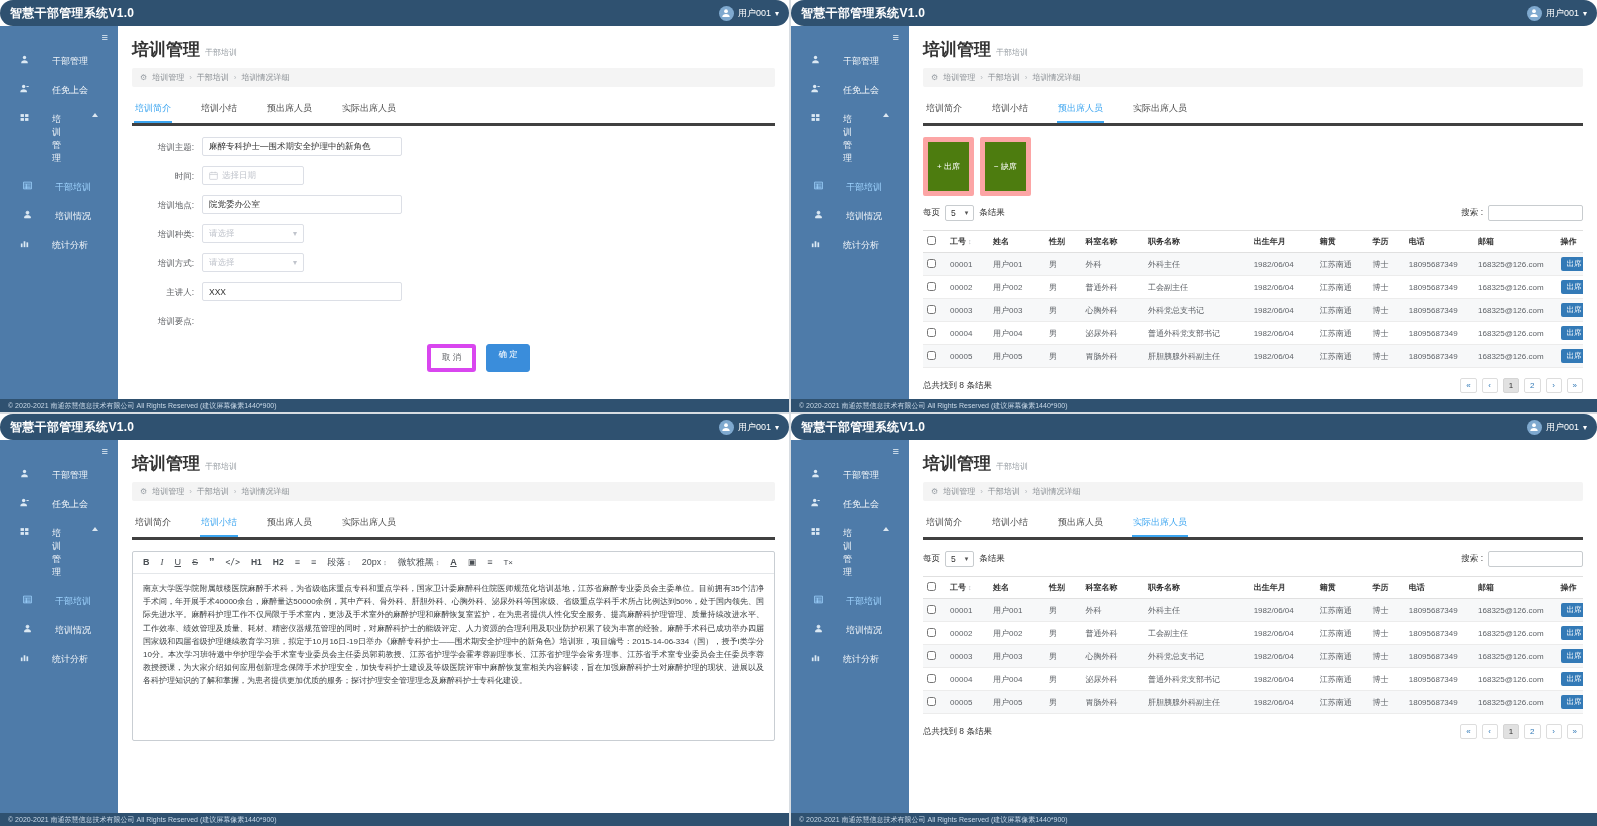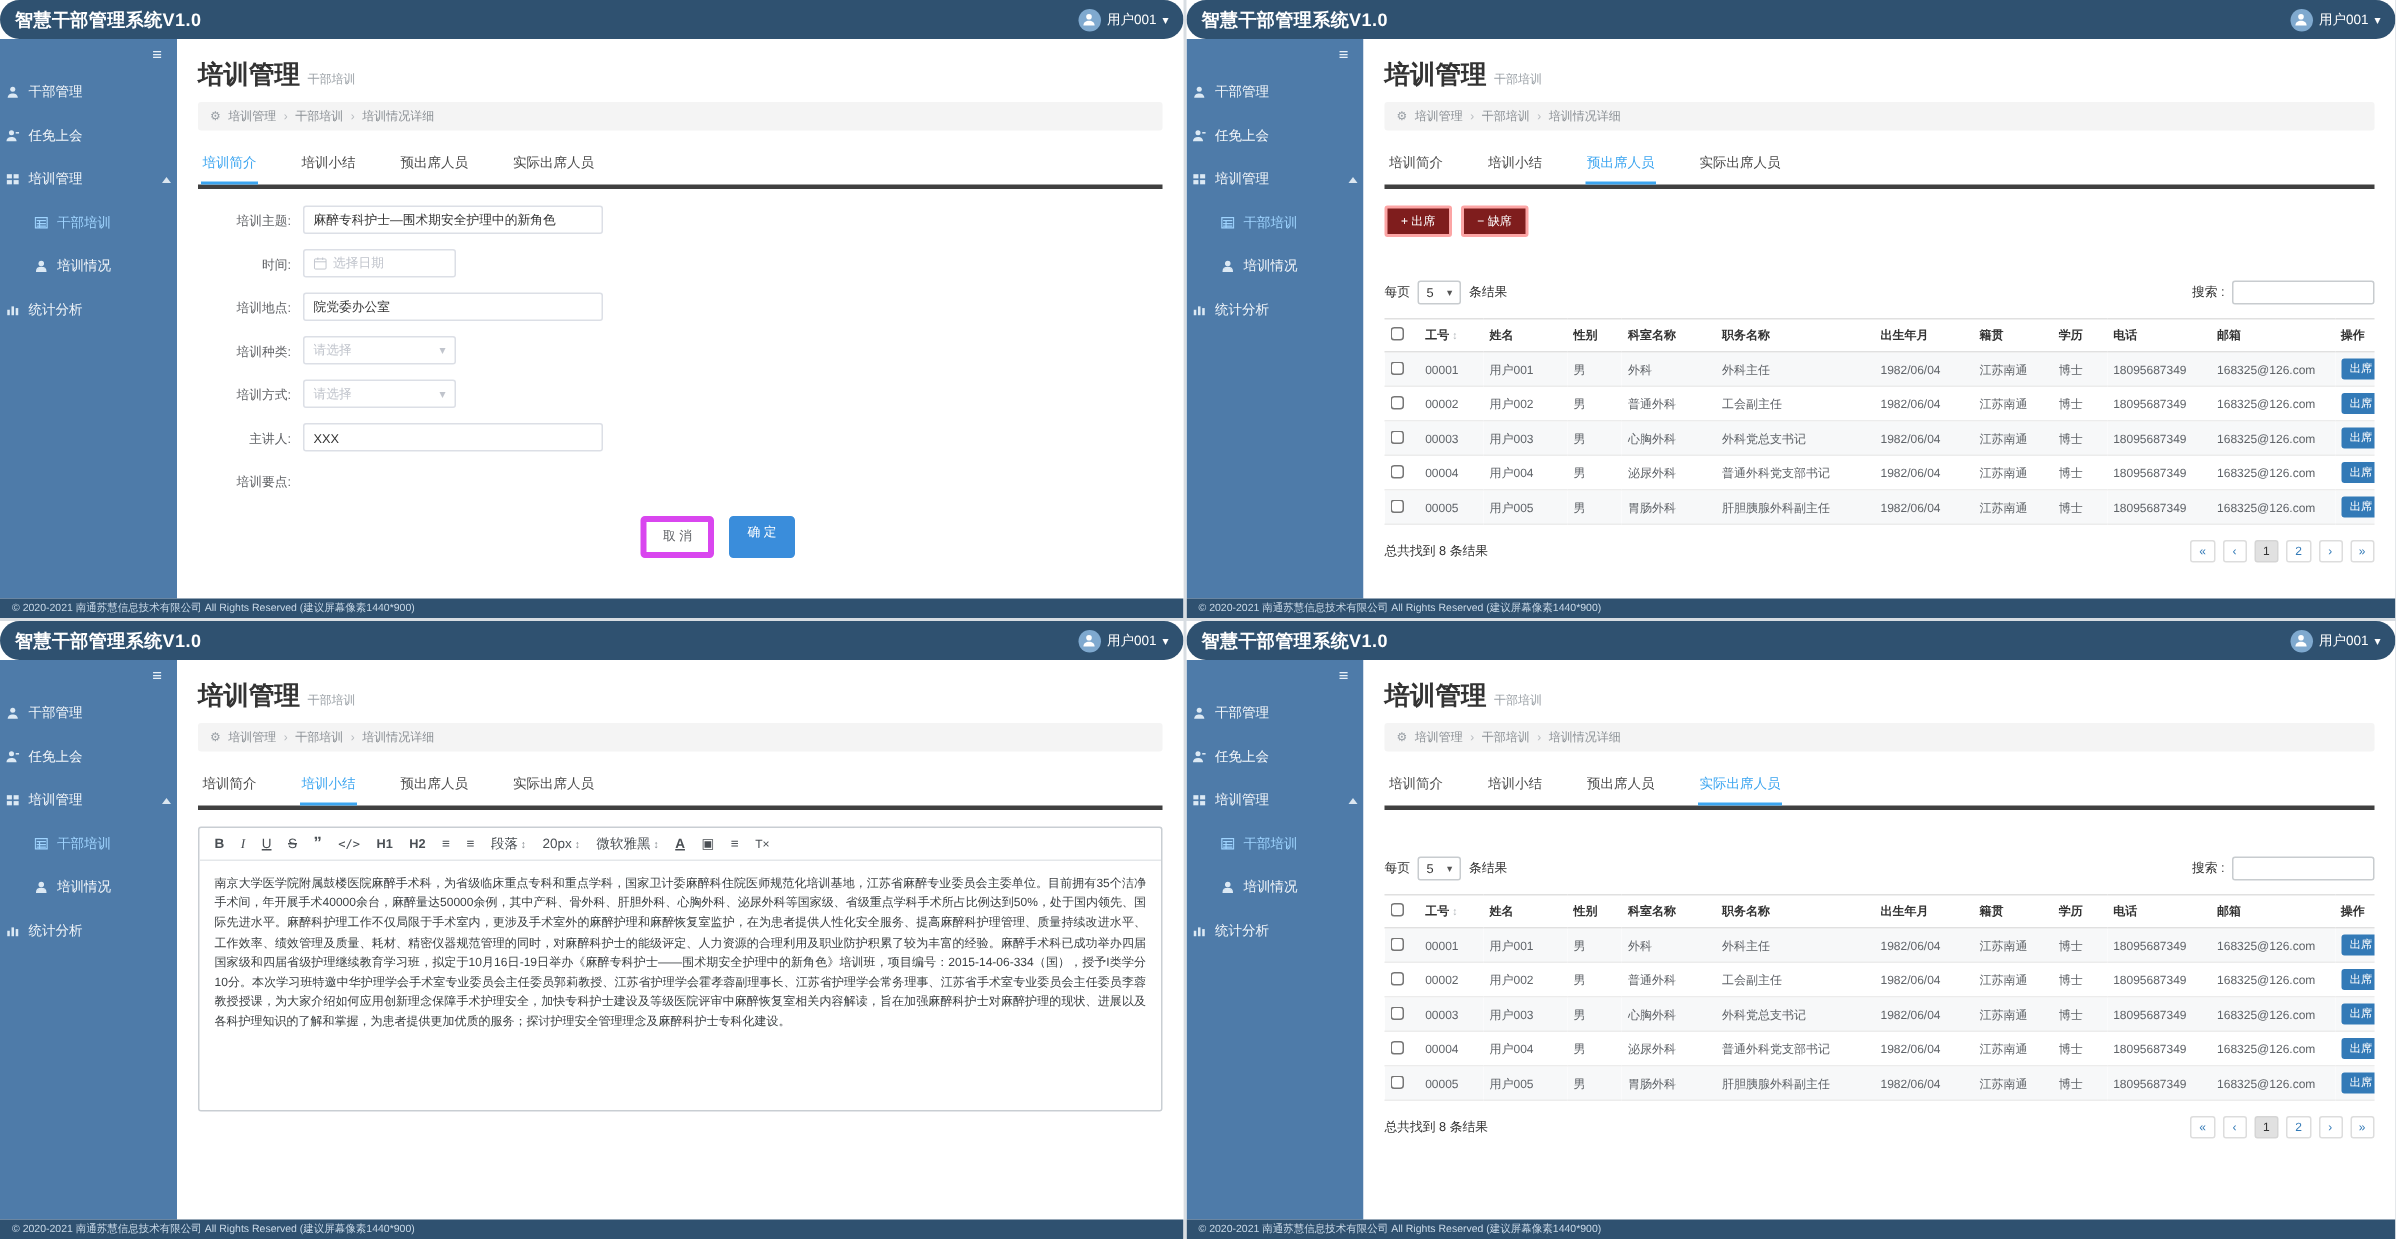--- a/index.html
+++ b/index.html
@@ -14,21 +14,21 @@
 .navbar { height:26px; background:#2f5170; display:flex; justify-content:space-between; align-items:center; padding:0 10px;border-radius:13px; }
 .brand { color:#fff; font-size:12px; font-weight:bold; letter-spacing:.3px; }
 .userbox { display:flex; align-items:center; gap:4px; color:#fff; font-size:9px; cursor:pointer; }
 .avatar { width:15px; height:15px; border-radius:50%; background:#7fa9cf; display:flex; align-items:center; justify-content:center; }
 .avatar svg { width:10px; height:10px; fill:#fff; }
 .ucaret { font-size:8px; }
 
 
 .sidebar { position:absolute; left:0; top:26px; bottom:13px; width:118px; background:#4e7ba9; }
 .burger { color:#e9f1f8; font-size:11px; text-align:right; padding:5px 10px 4px; cursor:pointer; }
-.sitem { display:flex; align-items:center; gap:6px; padding:8px 4px; color:#f2f6fa; font-size:9px; cursor:pointer; }
+.sitem { display:flex; align-items:flex-start; gap:23px; padding:8px 20px; color:#f2f6fa; font-size:9px; cursor:pointer; }
 .sitem .ic { width:9px; height:9px; flex:none; display:flex; }
 .sitem .ic svg { width:9px; height:9px; fill:#dce9f4; }
 .sitem.sub { padding-left:23px; }
 .sitem.active .slabel { color:#9fd4ff; }
 .sitem.active .ic svg { fill:#9fd4ff; }
 .chev { margin-left:auto; width:0; height:0; border-left:3px solid transparent; border-right:3px solid transparent; border-bottom:4px solid #dbe6f0; }
 
 
 .pfooter { position:absolute; left:0; right:0; bottom:0; height:13px; background:#2f5170; color:#c9d9e8; font-size:7px; line-height:13px; padding-left:8px; white-space:nowrap; }
 
@@ -55,26 +55,26 @@
 .selcar { color:#c0c4cc; font-size:8px; }
 .calsvg { width:9px; height:9px; flex:none; }
 textarea.inp { width:200px; height:28px; padding:3px 6px; resize:both; font-family:inherit; }
 .formbtns { display:flex; gap:10px; margin:16px 0 0 295px; }
 .btn { font-size:8.5px; padding:4px 11px; border-radius:3px; cursor:pointer; display:inline-block; }
 .btn.ghost { border:4px solid #d946ef; color:#606266; background:#fff; }
 .btn.prim { background:#3a8ddb; color:#fff; border:1px solid #3a8ddb; }
 
 
 .btnrow { display:flex; gap:6px; margin-bottom:9px; }
-.btn.small { background:#7f1d1d; border:2px solid #fca5a5; color:#fff; font-size:8px; padding:3px 9px; border-radius:2px; }
+.btn.small { background:#4d7c0f; border:5px solid #fca5a5; color:#fff; font-size:8px; padding:19px 9px; border-radius:2px; }
 .ctrlrow { display:flex; justify-content:space-between; align-items:flex-end; font-size:8.5px; color:#333; margin-bottom:9px; }
 .ctrl-left { display:flex; align-items:center; gap:5px; }
 .pselect { border:1px solid #c8cccf; border-radius:2px; padding:2px 5px; display:inline-flex; align-items:center; gap:9px; justify-content:space-between; cursor:pointer; background:#fff; }
 .pselect .car { font-size:7px; color:#555; }
-.ctrl-right { display:flex; align-items:center; gap:5px;margin-top:20px; }
+.ctrl-right { display:flex; align-items:center; gap:5px; }
 .searchinp { width:95px; height:16px; border:1px solid #c8cccf; border-radius:2px; font-size:8.5px; padding:0 4px; }
 .tbl { width:100%; border-collapse:collapse; table-layout:fixed; font-size:8px; }
 .tbl th { text-align:left; color:#333; font-weight:bold; border-top:1px solid #e0e0e0; border-bottom:1px solid #e0e0e0; padding:5px 4px; white-space:nowrap; overflow:hidden; }
 .tbl td { color:#5f6368; padding:4px; border-bottom:1px solid #ececec; white-space:nowrap; overflow:hidden; }
 .tbl tbody tr:nth-child(odd) { background:#f7f8f9; }
 .tbl th:nth-child(1){width:3.5%} .tbl th:nth-child(2){width:6.5%} .tbl th:nth-child(3){width:8.5%}
 .tbl th:nth-child(4){width:5.5%} .tbl th:nth-child(5){width:9.5%} .tbl th:nth-child(6){width:16%}
 .tbl th:nth-child(7){width:10%} .tbl th:nth-child(8){width:8%} .tbl th:nth-child(9){width:5.5%}
 .tbl th:nth-child(10){width:10.5%} .tbl th:nth-child(11){width:12.5%} .tbl th:nth-child(12){width:auto}
 .sort { color:#b8bcc0; margin-left:2px; font-size:7px; }

